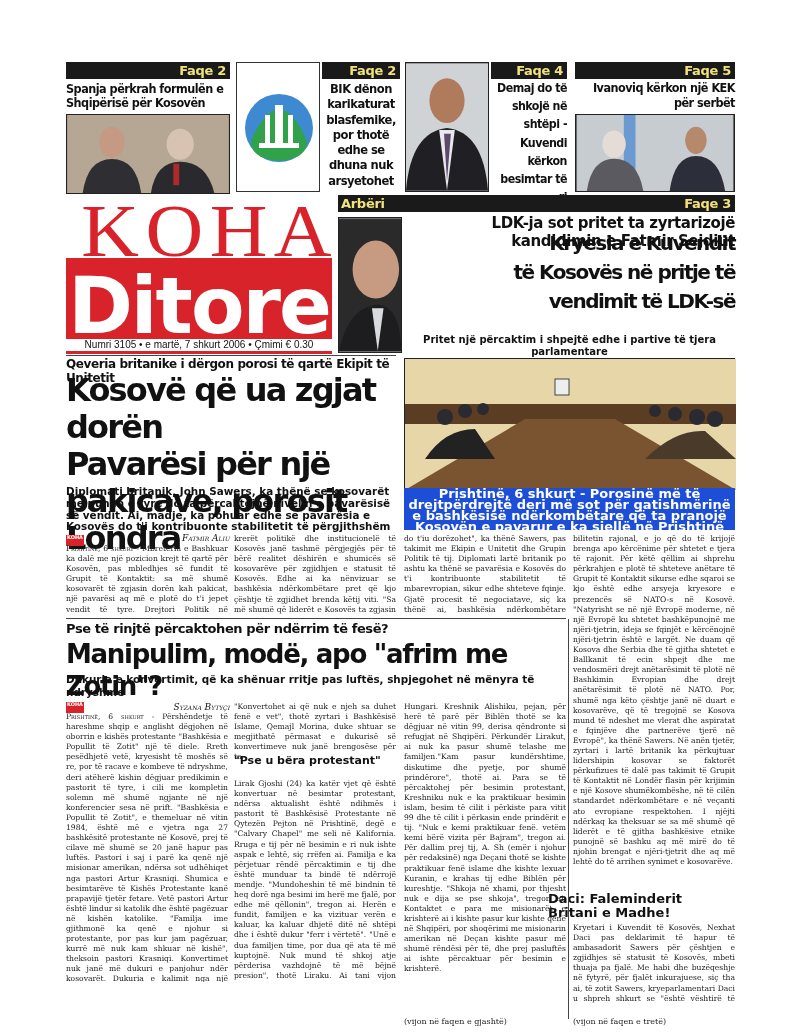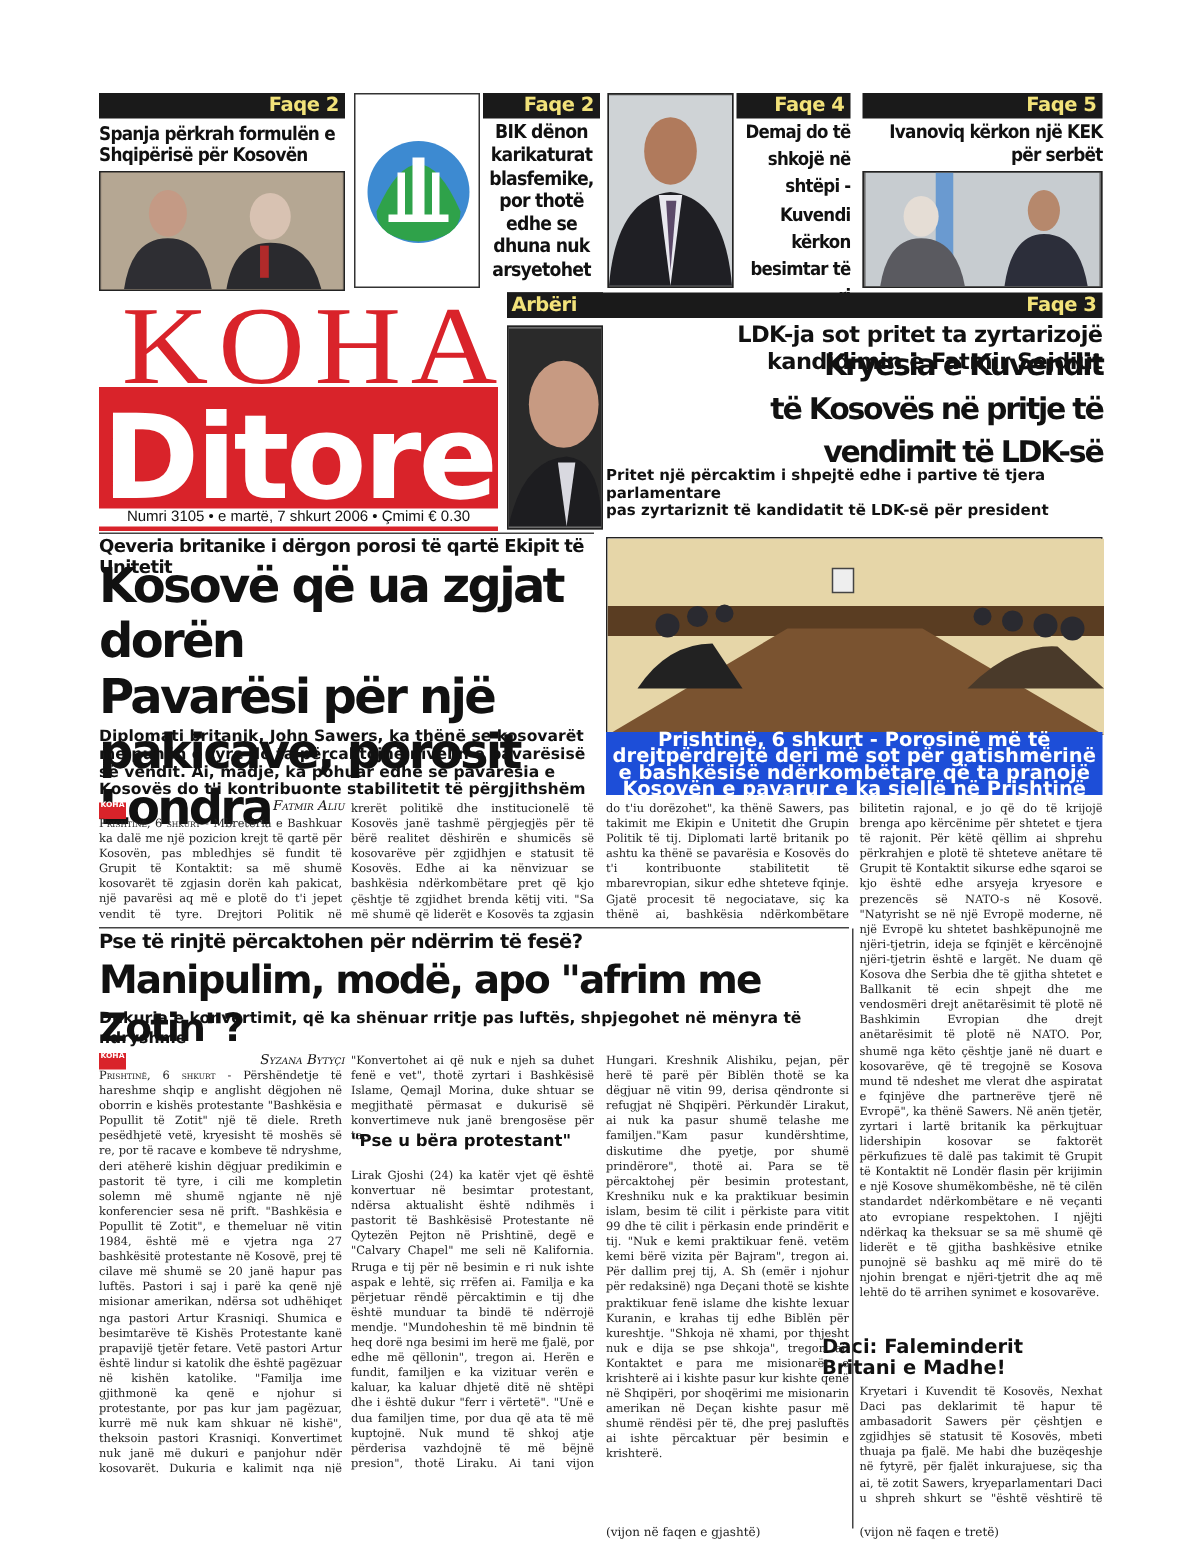--- a/index.html
+++ b/index.html
@@ -146,21 +146,21 @@
 <div class="abs faqe-bar" style="left:402px;top:195px;width:333px;">Faqe 3</div>
 <div class="abs faqe-bar" style="left:338px;top:195px;width:64px;"></div>
 <div class="abs faqe-bar" style="left:338px;top:195px;width:64px;text-align:left;padding-left:3px;">Arbëri</div>
 
 <div class="abs kicker" style="left:404px;top:214px;width:331px;text-align:right;">LDK-ja sot pritet ta zyrtarizojë kandidimin e Fatmir Sejdiut</div>
 <div class="abs big-head" style="left:404px;top:229px;width:331px;text-align:right;font-size:20px;line-height:29px;">
   <div>Kryesia e Kuvendit</div>
   <div>të Kosovës në pritje të</div>
   <div>vendimit të LDK-së</div>
 </div>
-<div class="abs deck" style="left:404px;top:312px;width:331px;text-align:left;font-size:10px;line-height:11.5px;">
+<div class="abs deck" style="left:404px;top:334px;width:331px;text-align:center;font-size:10px;line-height:11.5px;">
   <div>Pritet një përcaktim i shpejtë edhe i partive të tjera parlamentare</div>
   <div>pas zyrtariznit të kandidatit të LDK-së për president</div>
 </div>
 
 <div class="abs kicker" style="left:66px;top:355px;width:330px;font-size:12px;border-top:1px solid #444;padding-top:1px;">Qeveria britanike i dërgon porosi të qartë Ekipit të Unitetit</div>
 <div class="abs big-head" style="left:66px;top:372px;width:330px;font-size:32px;line-height:37px;letter-spacing:-1.8px;">
   <div>Kosovë që ua zgjat dorën</div>
   <div>Pavarësi për një</div>
   <div>pakicave, porosit Londra</div>
 </div>

